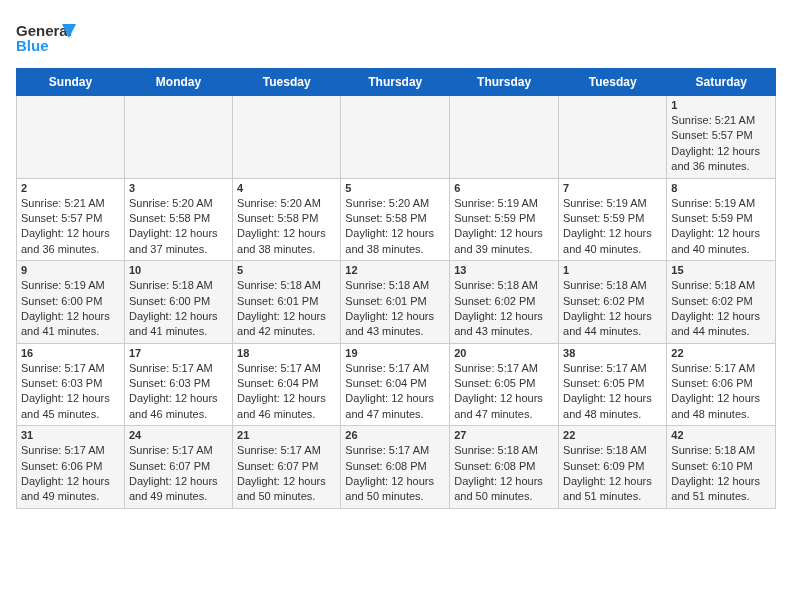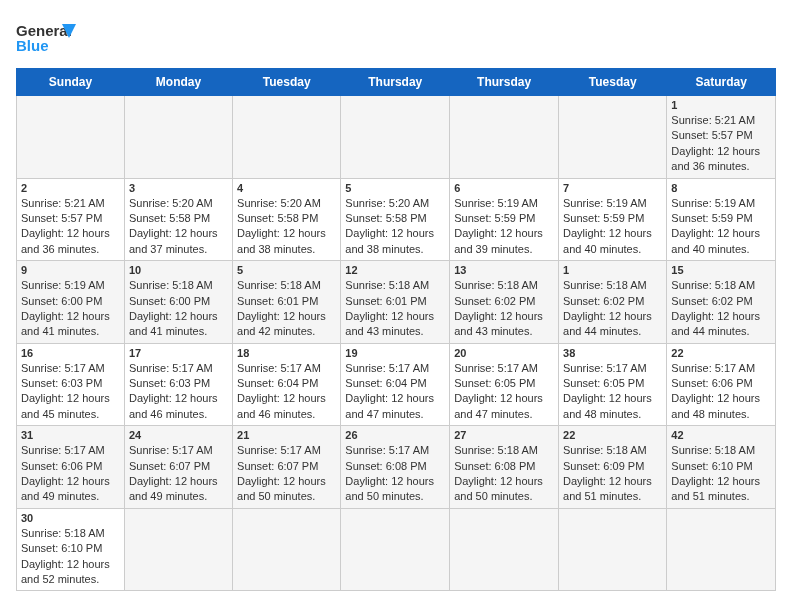--- a/index.html
+++ b/index.html
@@ -326,29 +326,14 @@
 and 51 minutes.</div>
         </td>
         <td>
           <span class="day-number">42</span>
           <div class="day-info" style="white-space: pre-line;">Sunrise: 5:18 AM
 Sunset: 6:10 PM
 Daylight: 12 hours
 and 51 minutes.</div>
         </td>
       </tr>
-      <tr>
-        <td>
-          <span class="day-number">30</span>
-          <div class="day-info" style="white-space: pre-line;">Sunrise: 5:18 AM
-Sunset: 6:10 PM
-Daylight: 12 hours
-and 52 minutes.</div>
-        </td>
-        <td class="empty"></td>
-        <td class="empty"></td>
-        <td class="empty"></td>
-        <td class="empty"></td>
-        <td class="empty"></td>
-        <td class="empty"></td>
-      </tr>
     </tbody>
 </table>
 
 </body></html>

